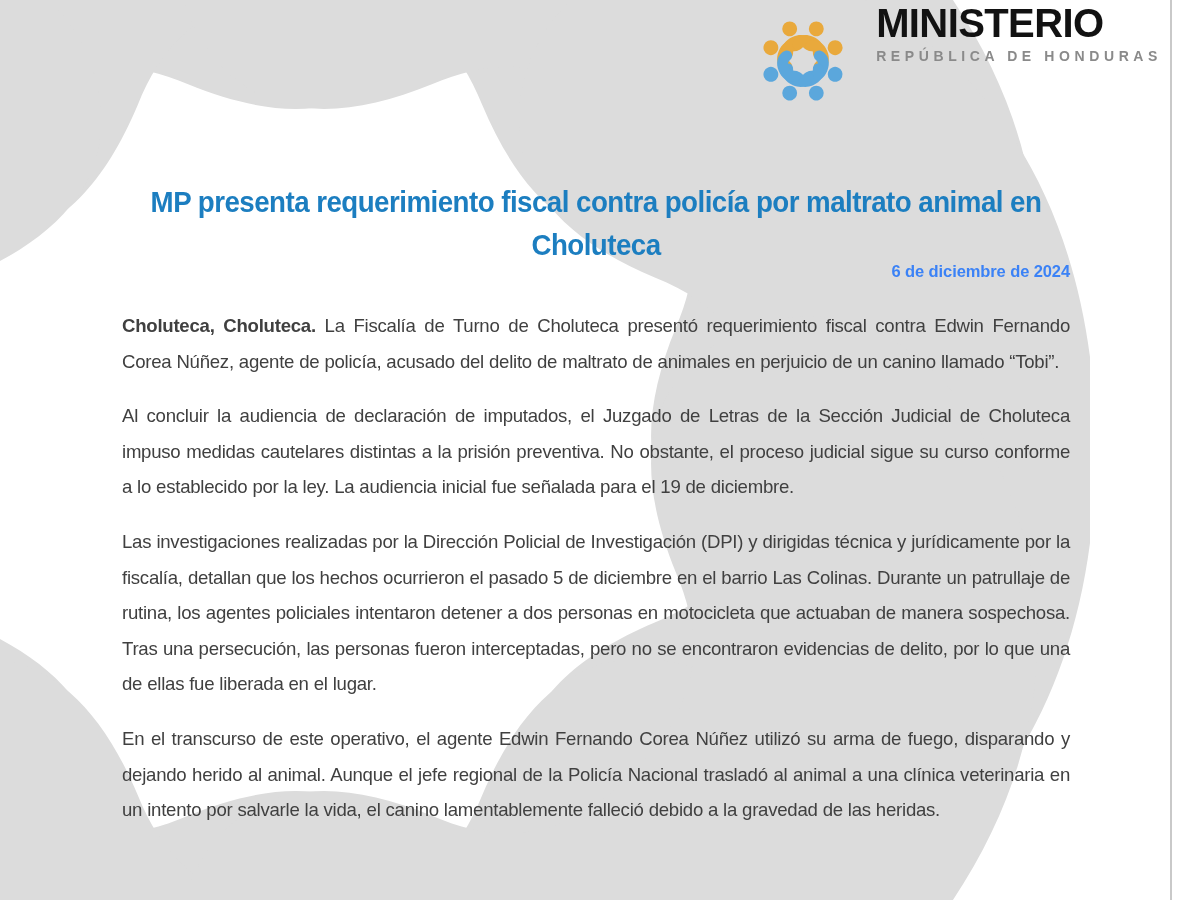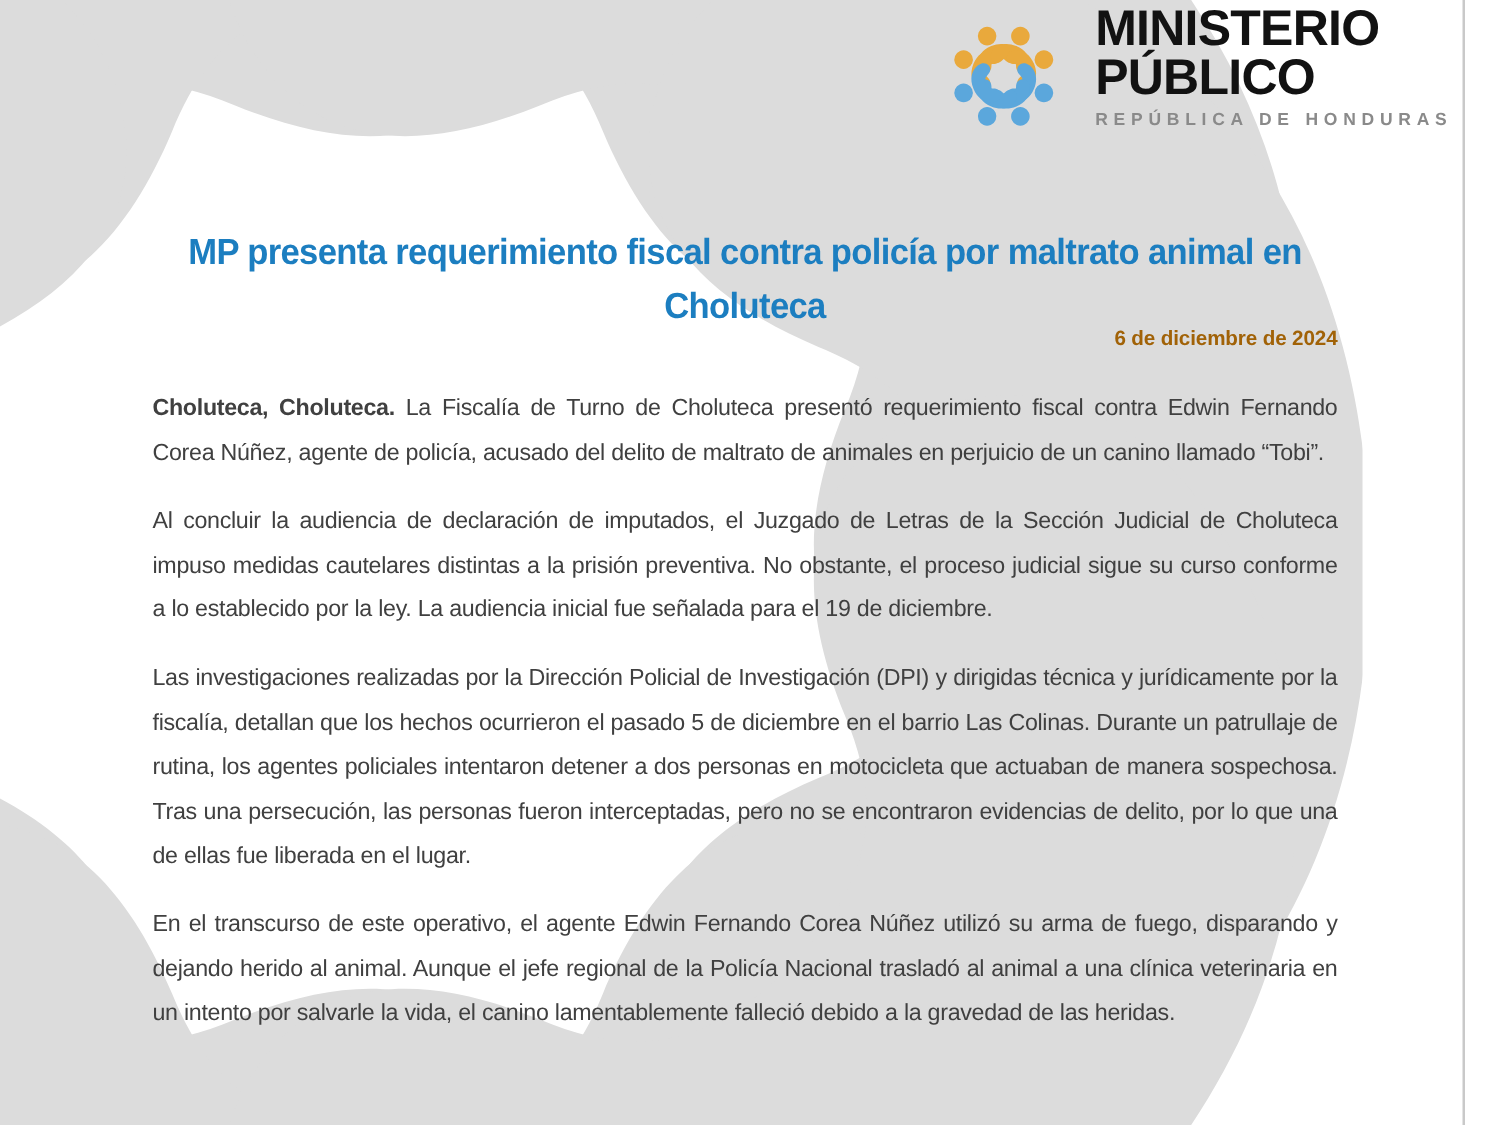--- a/index.html
+++ b/index.html
@@ -127,21 +127,21 @@
 
   
   #dateline {
     position: absolute;
     left: 122px;
     top: 262px;
     width: 948px;
     text-align: right;
     font-size: 16.5px;
     font-weight: 700;
-    color: #a16207;
+    color: #3b82f6;
     letter-spacing: -0.1px;
   }
 
   
   #body-copy {
     position: absolute;
     left: 122px;
     top: 308px;
     width: 948px;
   }
@@ -321,21 +321,20 @@
               <g transform="rotate(247.5 200 200)">
                 <circle cx="200" cy="78" r="26"></circle>
                 <path d="M200 108c30 0 50 15 56 37c4 16-4 26-14 28c-11 2-18-4-22-15c-4-9-10-13-20-13s-16 4-20 13c-4 11-11 17-22 15c-10-2-18-12-14-28c6-22 26-37 56-37Z"></path>
               </g>
             </g>
           </svg>
         </div>
 
         <div id="wordmark">
           <div class="wm-line">MINISTERIO</div>
-          <div class="wm-line">PÚBLICO</div>
           <div class="wm-sub">REPÚBLICA DE HONDURAS</div>
         </div>
 
       </div>
 
       <h1 id="headline" style="color: rgb(28, 126, 192);">MP presenta requerimiento fiscal contra policía por maltrato animal en Choluteca</h1>
 
       <div id="dateline">6 de diciembre de 2024</div>
 
       <div id="body-copy">

